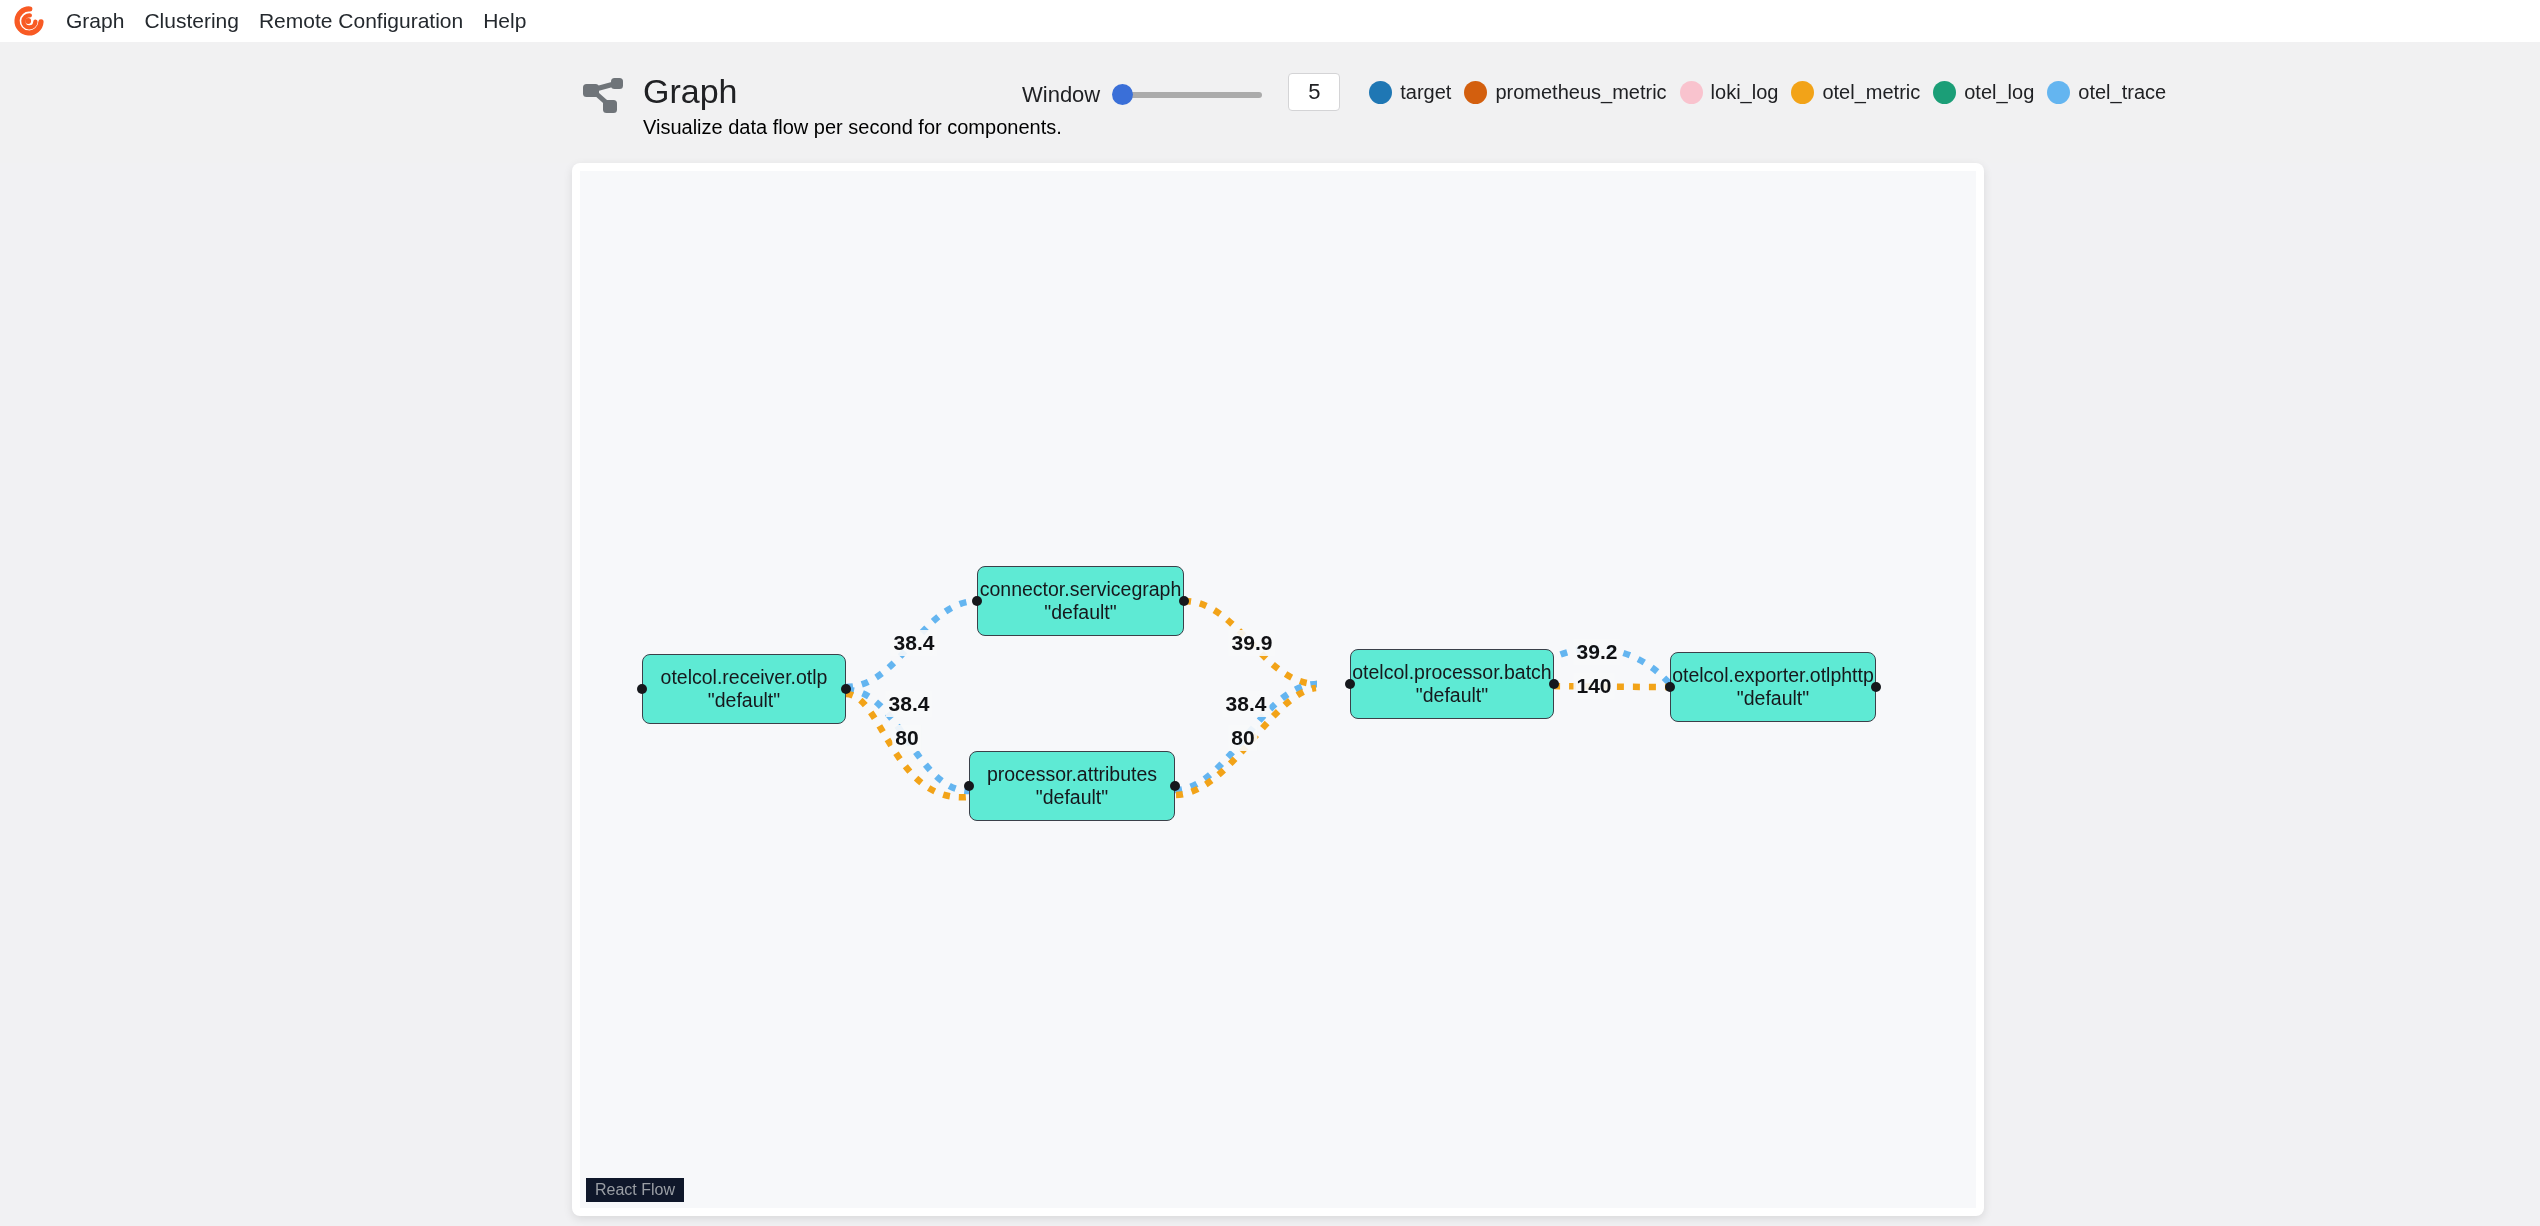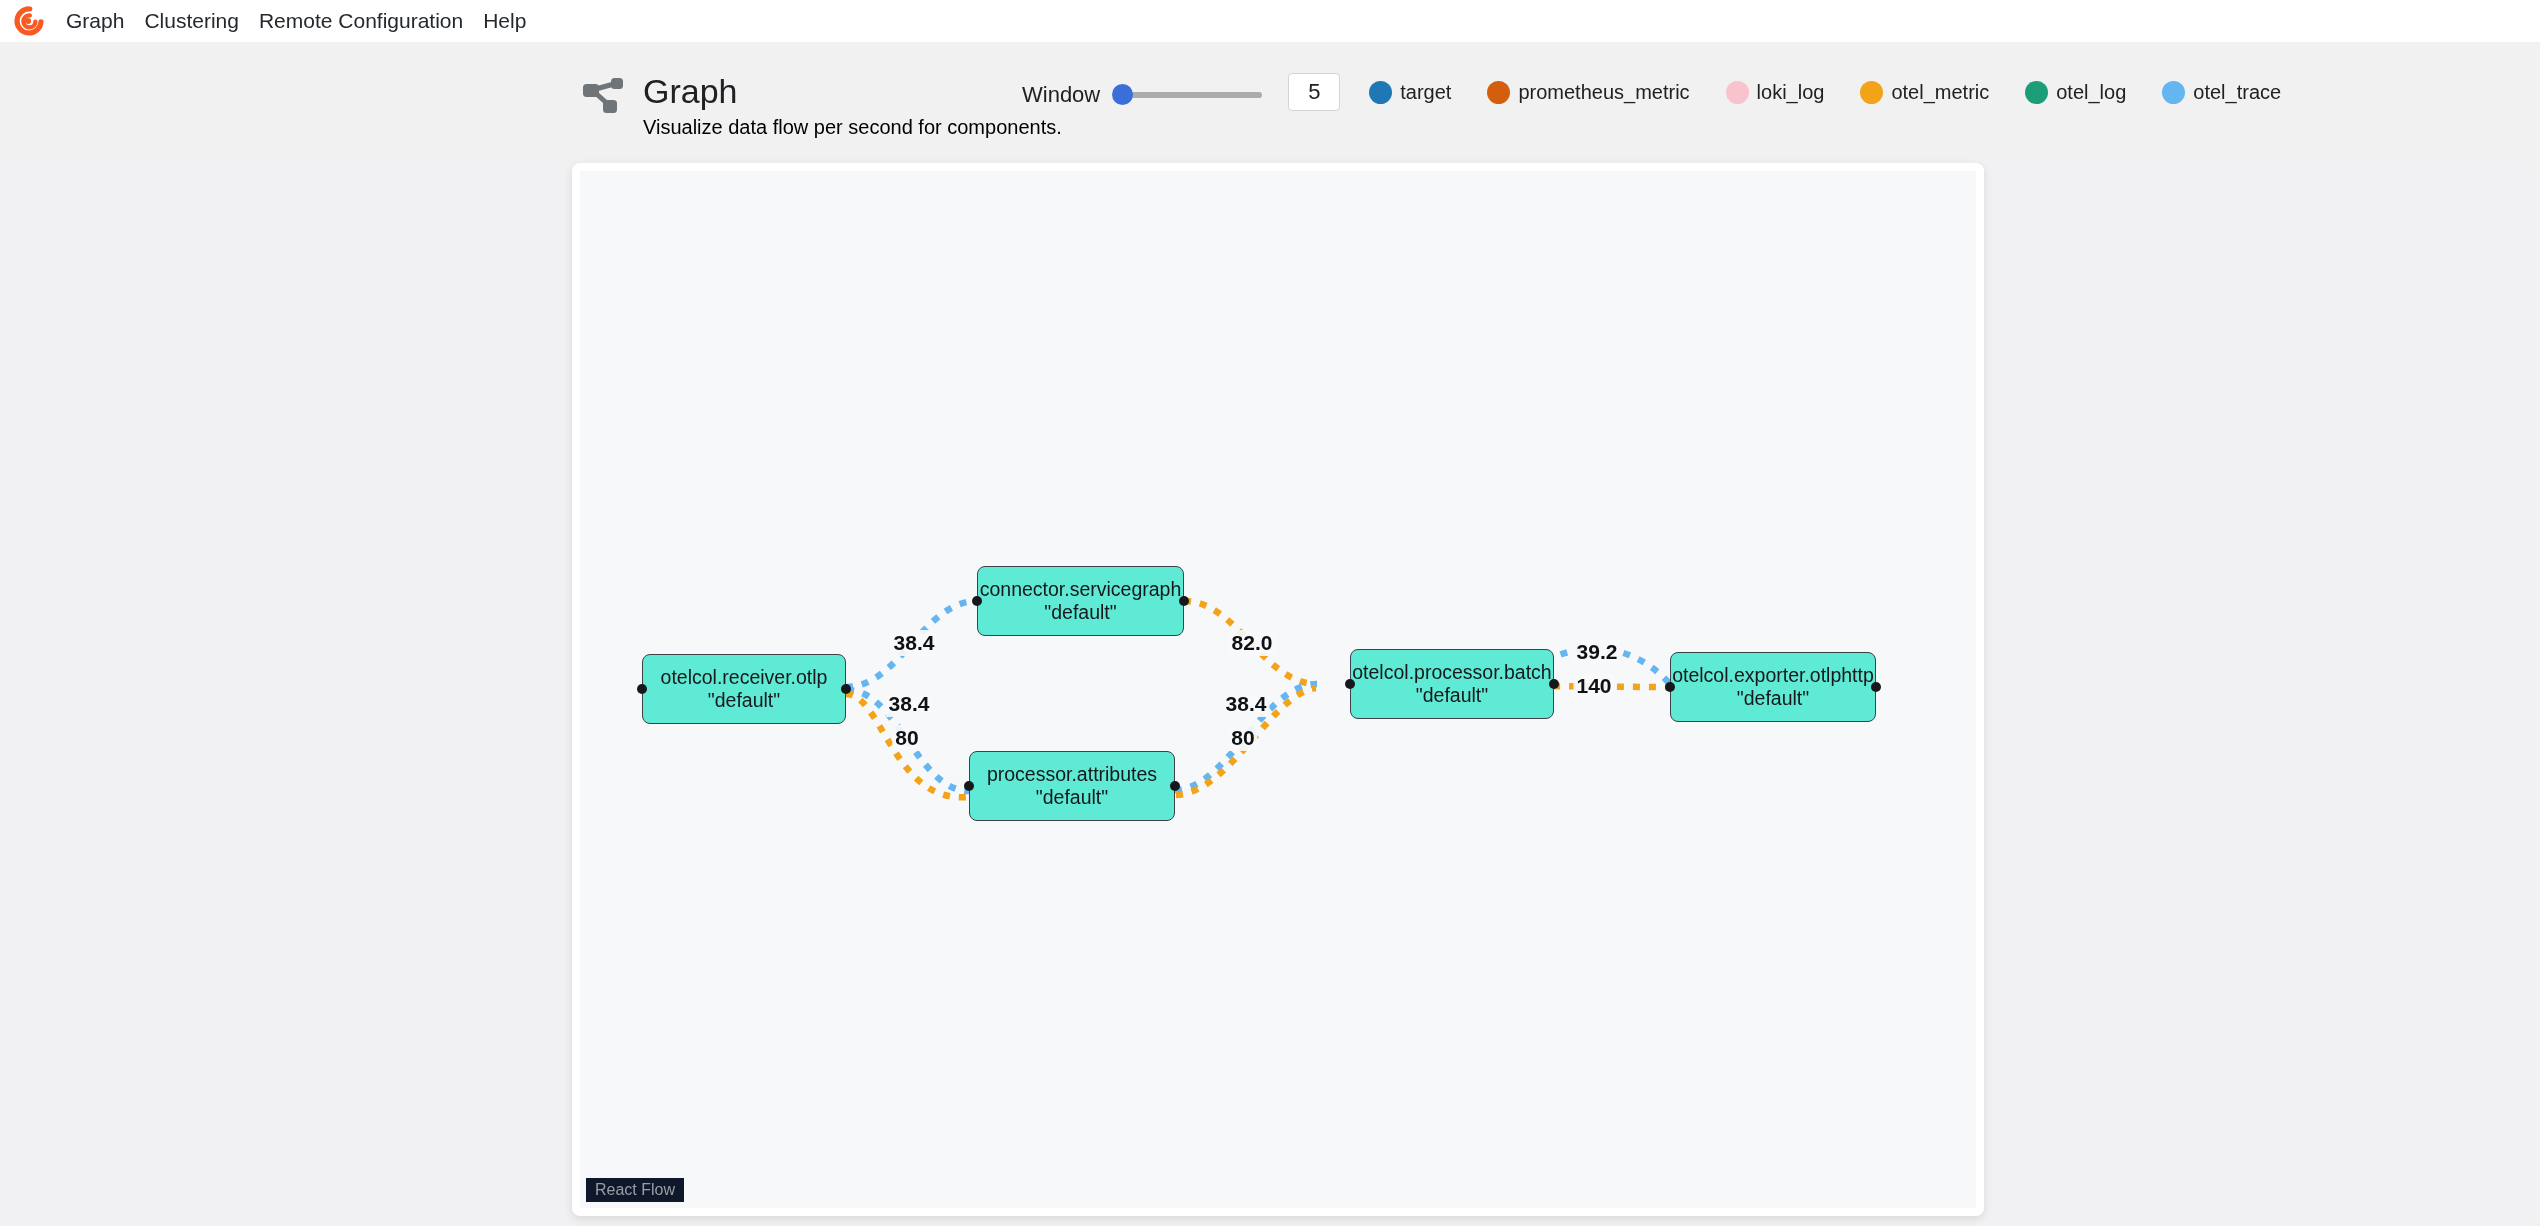--- a/index.html
+++ b/index.html
@@ -34,21 +34,21 @@
   .controls-row { position:absolute; left:1022px; top:0; height:121px; display:flex; align-items:flex-start; }
   .window-label { font-size:22px; color:#202124; margin-top:40px; }
   .slider { position:relative; width:148px; height:20px; margin:42px 0 0 14px; cursor:pointer; }
   .slider-track { position:absolute; top:8px; left:0; width:148px; height:6px; border-radius:3px; background:#ababab; }
   .slider-thumb { position:absolute; top:0; left:-2px; width:21px; height:21px; border-radius:50%; }
   .window-input {
     width:52px; height:38px; margin:31px 0 0 26px; border:1px solid #d4d4d6; border-radius:4px;
     background:#ffffff; text-align:center; font-size:22px; color:#202124;
     font-family:"Liberation Sans", sans-serif;
   }
-  .legend { display:flex; align-items:center; margin:30px 0 0 16px; height:40px;gap:23px; }
+  .legend { display:flex; align-items:center; margin:30px 0 0 16px; height:40px; }
   .legend-item { display:flex; align-items:center; margin-left:13px; }
   .legend-dot { width:23px; height:23px; border-radius:50%; margin-right:8px; }
   .legend-label { font-size:20px; color:#202124; }
 
   .note {
     position:absolute; top:136px; left:0; width:2540px; text-align:center;
     font-size:20px; color:#6e6e70;
   }
 
   
@@ -171,21 +171,21 @@
         <path d="M595,619 C647,619 683,513 737,513" stroke="#64b5f0"></path>
         <path d="M596,624 C650,622 692,522 736,517" stroke="#f2a318"></path>
         <path d="M941,510 C983,466 1048,466 1090,513" stroke="#64b5f0"></path>
         <path d="M941,515 C991,515 1040,516 1090,516" stroke="#f2a318"></path>
       </g>
     </svg>
 
     <div class="edge-label" style="left:334px; top:472px;">38.4</div>
     <div class="edge-label" style="left:329px; top:533px;">38.4</div>
     <div class="edge-label" style="left:327px; top:567px;">80</div>
-    <div class="edge-label" style="left:672px; top:472px;">82.0</div>
+    <div class="edge-label" style="left:672px; top:472px;">39.9</div>
     <div class="edge-label" style="left:666px; top:533px;">38.4</div>
     <div class="edge-label" style="left:663px; top:567px;">80</div>
     <div class="edge-label" style="left:1017px; top:481px;">39.2</div>
     <div class="edge-label" style="left:1014px; top:515px;">140</div>
 
     <div class="node" style="left:62px; top:483px; width:204px; height:70px;">
       <span class="handle left"></span>
       <div>otelcol.receiver.otlp</div>
       <div>"default"</div>
       <span class="handle right"></span>

